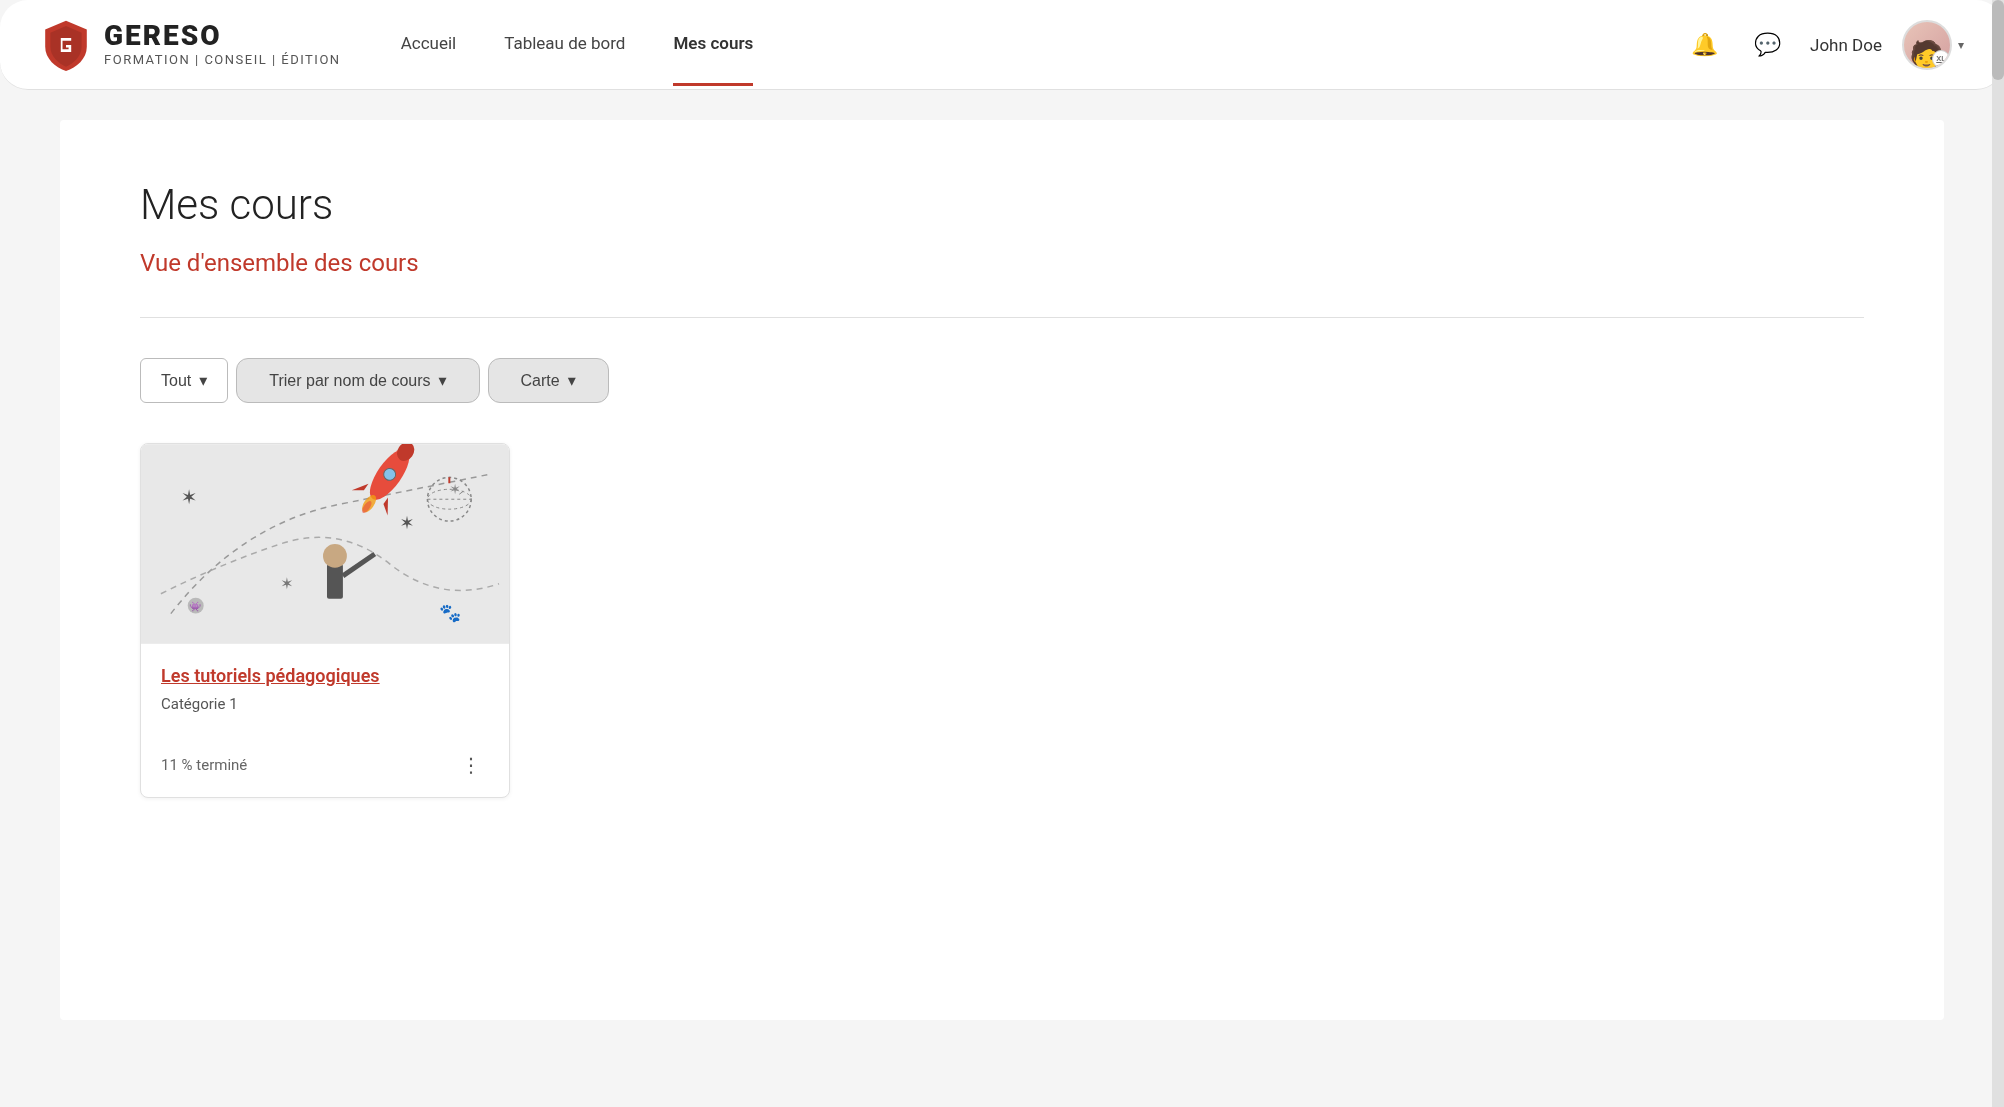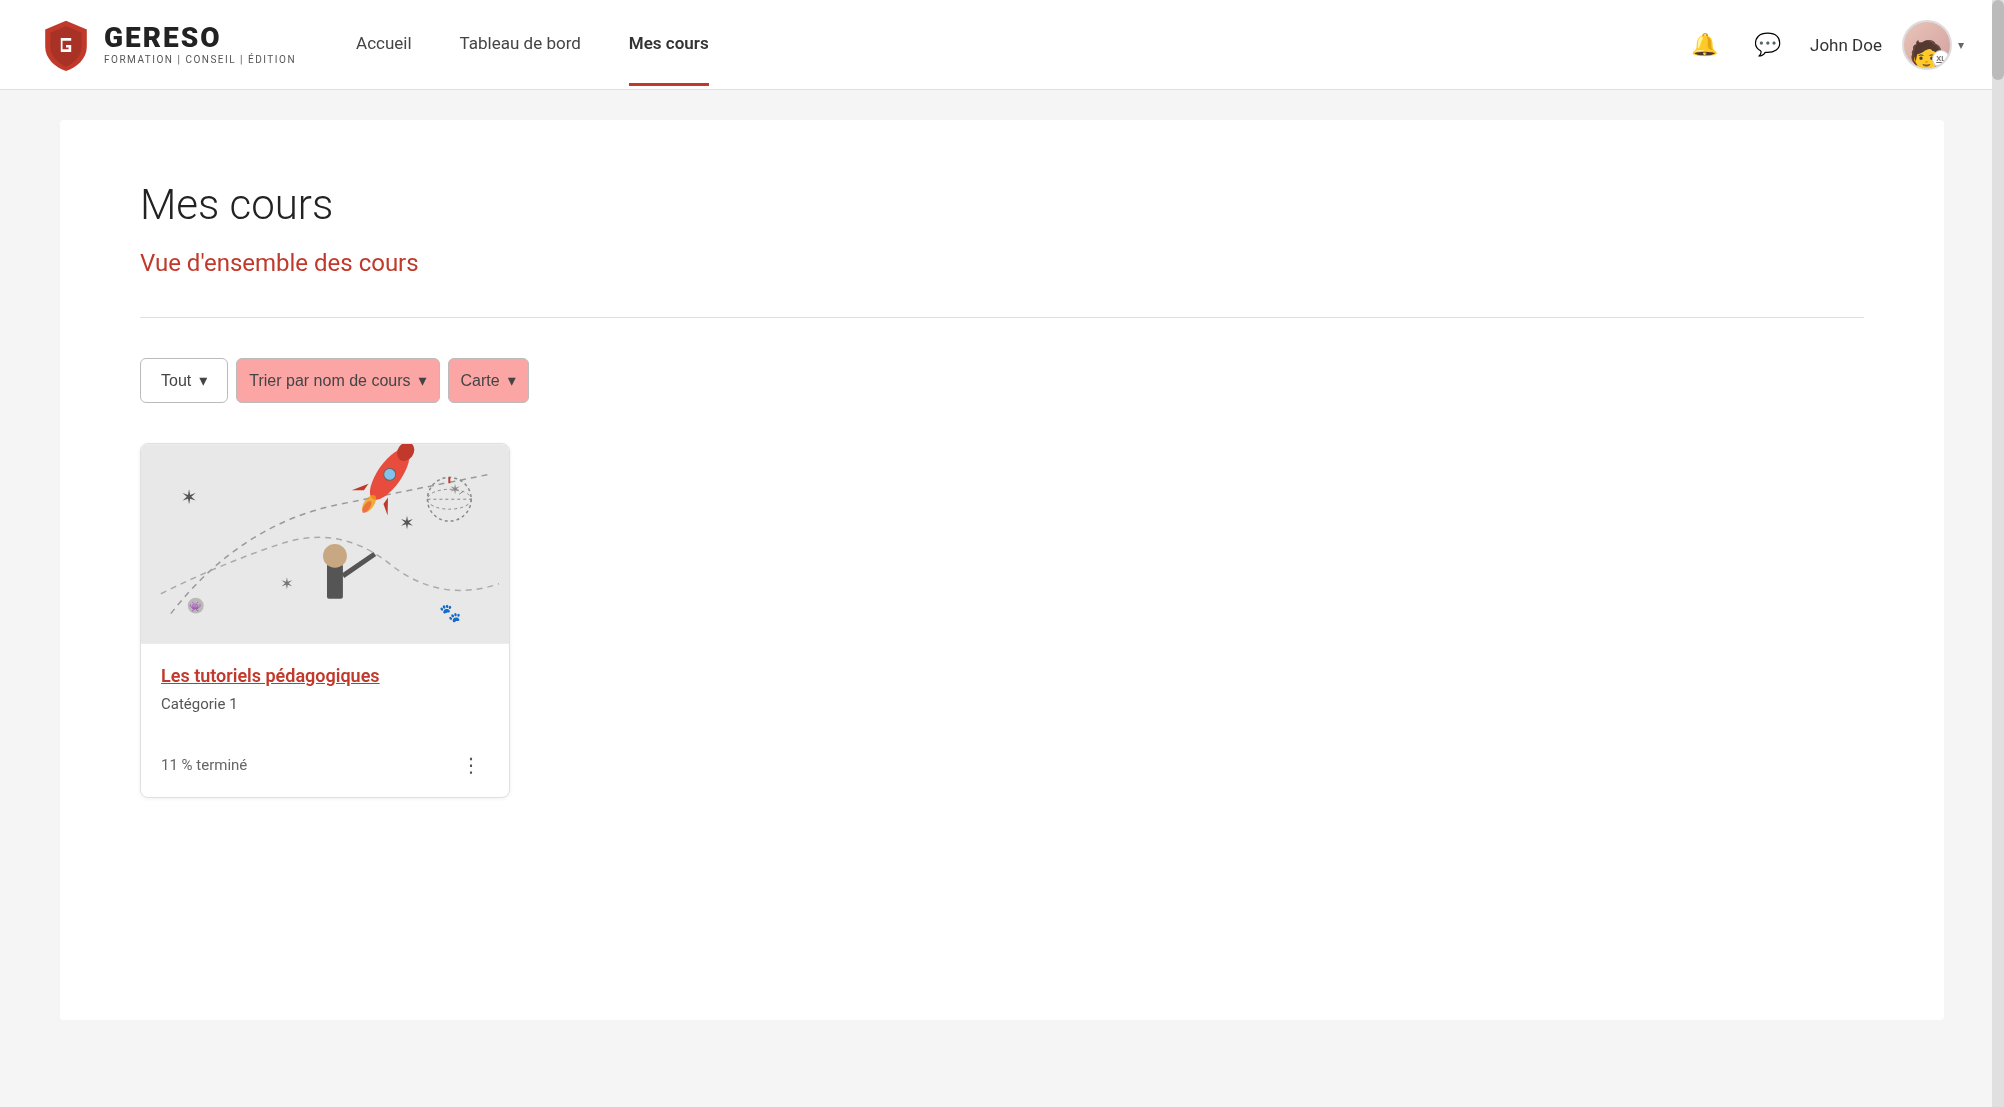--- a/index.html
+++ b/index.html
@@ -18,20 +18,21 @@
 
     
     .navbar {
       background: #fff;
       display: flex;
       align-items: center;
       padding: 0 40px;
       height: 90px;
       border-bottom: 1px solid #e0e0e0;
       position: relative;
+      border-radius: 28px;
     }
 
     .logo-area {
       display: flex;
       align-items: center;
       gap: 12px;
       margin-right: 60px;
     }
 
     .logo-icon {
@@ -46,21 +47,21 @@
 
     .logo-main {
       font-size: 28px;
       font-weight: 900;
       letter-spacing: 2px;
       color: #222;
       line-height: 1;
     }
 
     .logo-sub {
-      font-size: 10px;
+      font-size: 13px;
       letter-spacing: 1.5px;
       color: #555;
       margin-top: 2px;
     }
 
     .nav-links {
       display: flex;
       align-items: flex-start;
       gap: 48px;
       flex: 1;
@@ -205,24 +206,24 @@
       font-size: 16px;
       color: #999;
       width: 340px;
       outline: none;
     }
 
     .filter-dropdown {
       display: flex;
       align-items: center;
       gap: 8px;
-      padding: 12px 12px;
+      padding: 12px 32px;
       border: 1.5px solid #bbb;
-      border-radius: 6px;
-      background: #fca5a5;
+      border-radius: 12px;
+      background: #e5e5e5;
       font-size: 16px;
       color: #444;
       cursor: pointer;
       white-space: nowrap;
     }
 
     
     .courses-grid {
       display: flex;
       gap: 30px;

